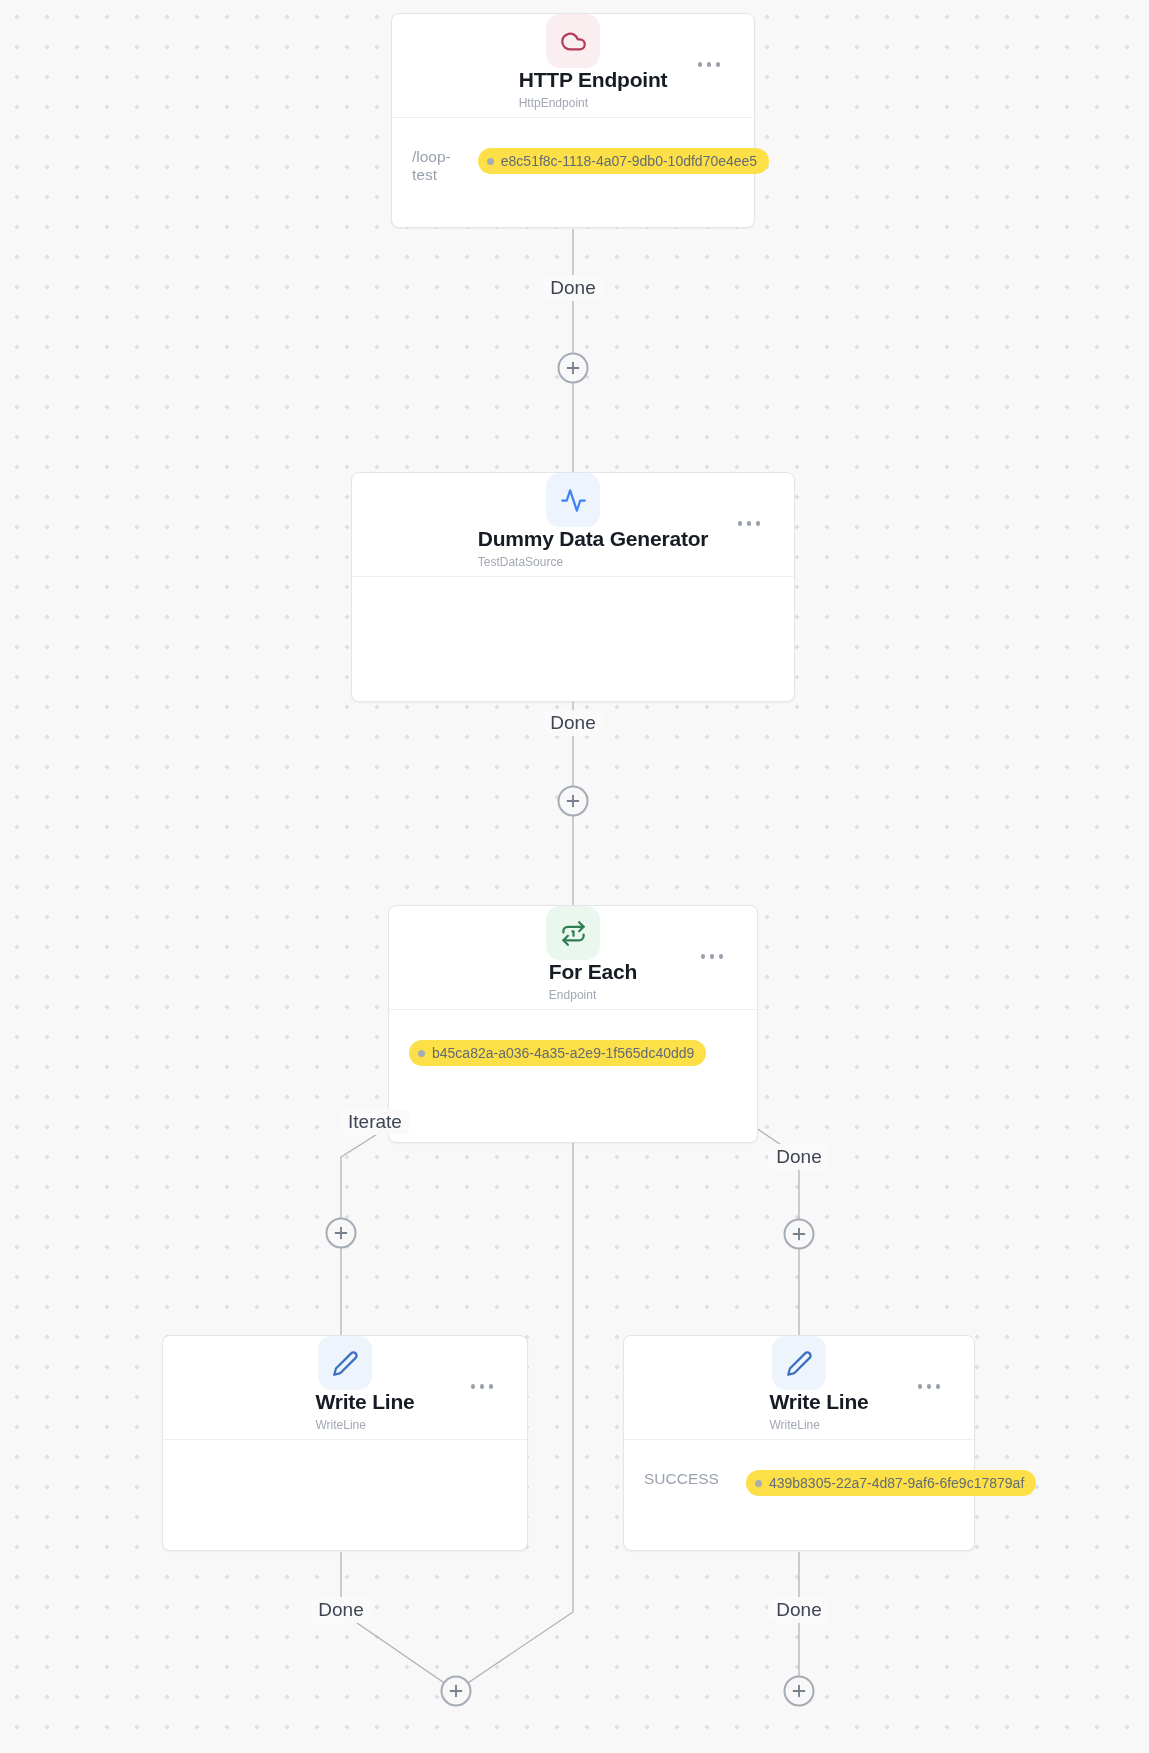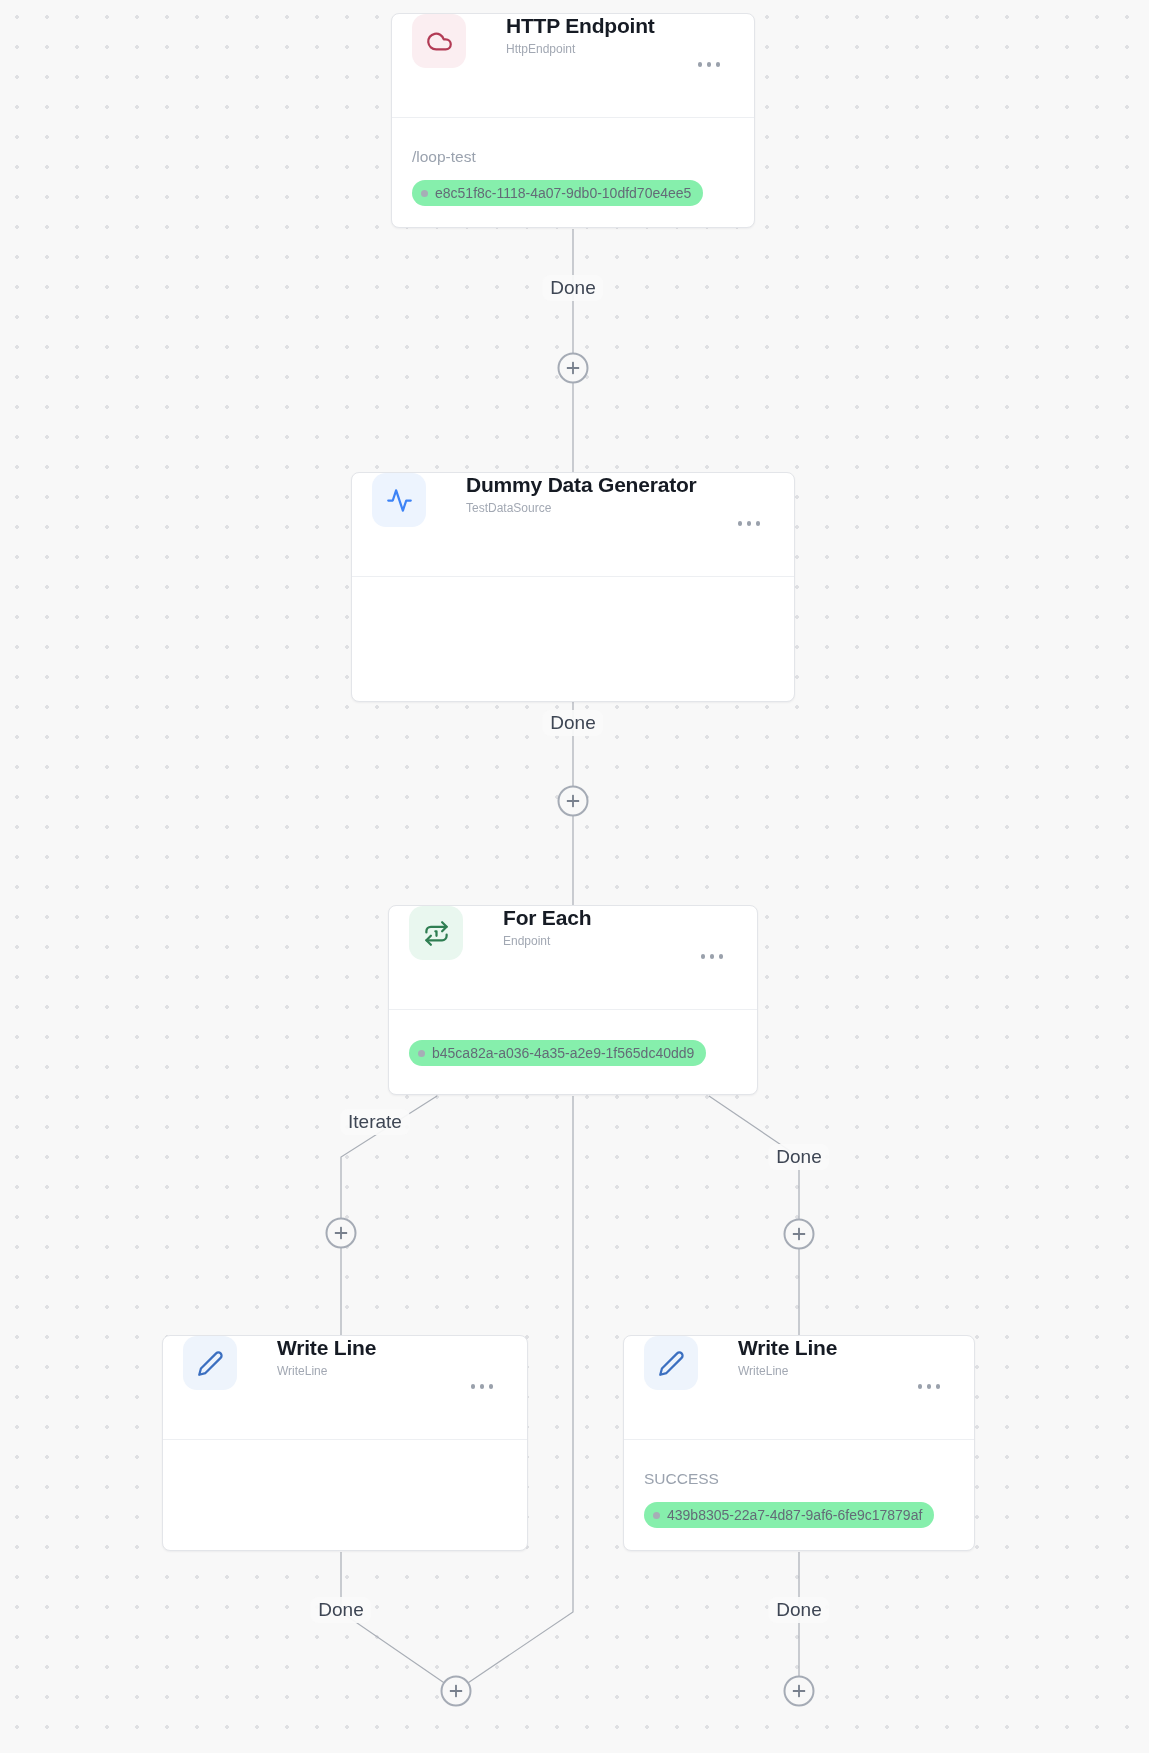--- a/index.html
+++ b/index.html
@@ -24,24 +24,26 @@
     position: absolute;
     background: #ffffff;
     border: 1px solid #e3e5e9;
     border-radius: 8px;
     box-shadow: 0 1px 2px rgba(16,24,40,0.05);
     display: flex;
     flex-direction: column;
   }
   .node-header {
     display: flex;
+    align-items: center;
     height: 104px;
     padding: 0 20px;
     border-bottom: 1px solid #edeff2;
     position: relative;
+    flex-direction: column;
   }
   .icon-box {
     width: 54px; height: 54px;
     border-radius: 14px;
     display: flex; align-items: center; justify-content: center;
     flex: none;
   }
   .icon-box svg { width: 27px; height: 27px; display: block; }
   .icon-http   { background: #fbeef1; color: #b23b55; }
   .icon-data   { background: #edf4fe; color: #3d83f6; }
@@ -56,28 +58,28 @@
   .node-subtitle { font-size: 12px; color: #a2a8b3; white-space: nowrap; }
 
   .menu-btn {
     position: absolute; right: 30px; top: 44px;
     display: flex; gap: 4.5px; cursor: pointer; padding: 4px;
   }
   .menu-btn .mdot { width: 4.5px; height: 4.5px; border-radius: 50%; background: #9aa1ac; }
 
   .node-body {
     padding: 30px 20px 20px;
-    display: flex; flex-direction: column; gap: 14px;
+    display: flex; flex-direction: row; gap: 27px;
     align-items: flex-start;
     flex: 1;
   }
   .detail-text { font-size: 15.5px; color: #9aa2ae; }
   .uuid-pill {
     display: inline-flex; align-items: center; gap: 7px;
-    background: #86efac;
+    background: #fde047;
     border-radius: 14px;
     padding: 5px 12px 5px 9px;
     font-size: 14px; color: #636b77;
     white-space: nowrap;
   }
   .pill-dot { width: 7px; height: 7px; border-radius: 50%; background: #a6adb6; flex: none; }
 
   .edge-label {
     position: absolute;
     transform: translate(-50%, -50%);
@@ -98,21 +100,21 @@
     background: #f8f8f8;
     display: flex; align-items: center; justify-content: center;
     cursor: pointer;
   }
   .plus-btn svg { width: 13px; height: 13px; display: block; }
   .plus-btn svg path { stroke: #78808d; stroke-width: 2; stroke-linecap: round; }
 
   
   #node-0 { left: 391px; top: 13px;   width: 364px; height: 215px; }
   #node-1 { left: 351px; top: 472px;  width: 444px; height: 230px; }
-  #node-2 { left: 388px; top: 905px;  width: 370px; height: 190px; }
+  #node-2 { left: 388px; top: 905px;  width: 370px; height: 238px; }
   #node-3 { left: 162px; top: 1335px; width: 366px; height: 216px; }
   #node-4 { left: 623px; top: 1335px; width: 352px; height: 216px; }
 </style>
 </head>
 <body>
 
 <svg class="edges-layer" viewBox="0 0 1149 1753">
   <path d="M573,229 L573,472"></path>
   <path d="M573,662 L573,905"></path>
   <path d="M437,1096 L341,1157 L341,1336"></path>

